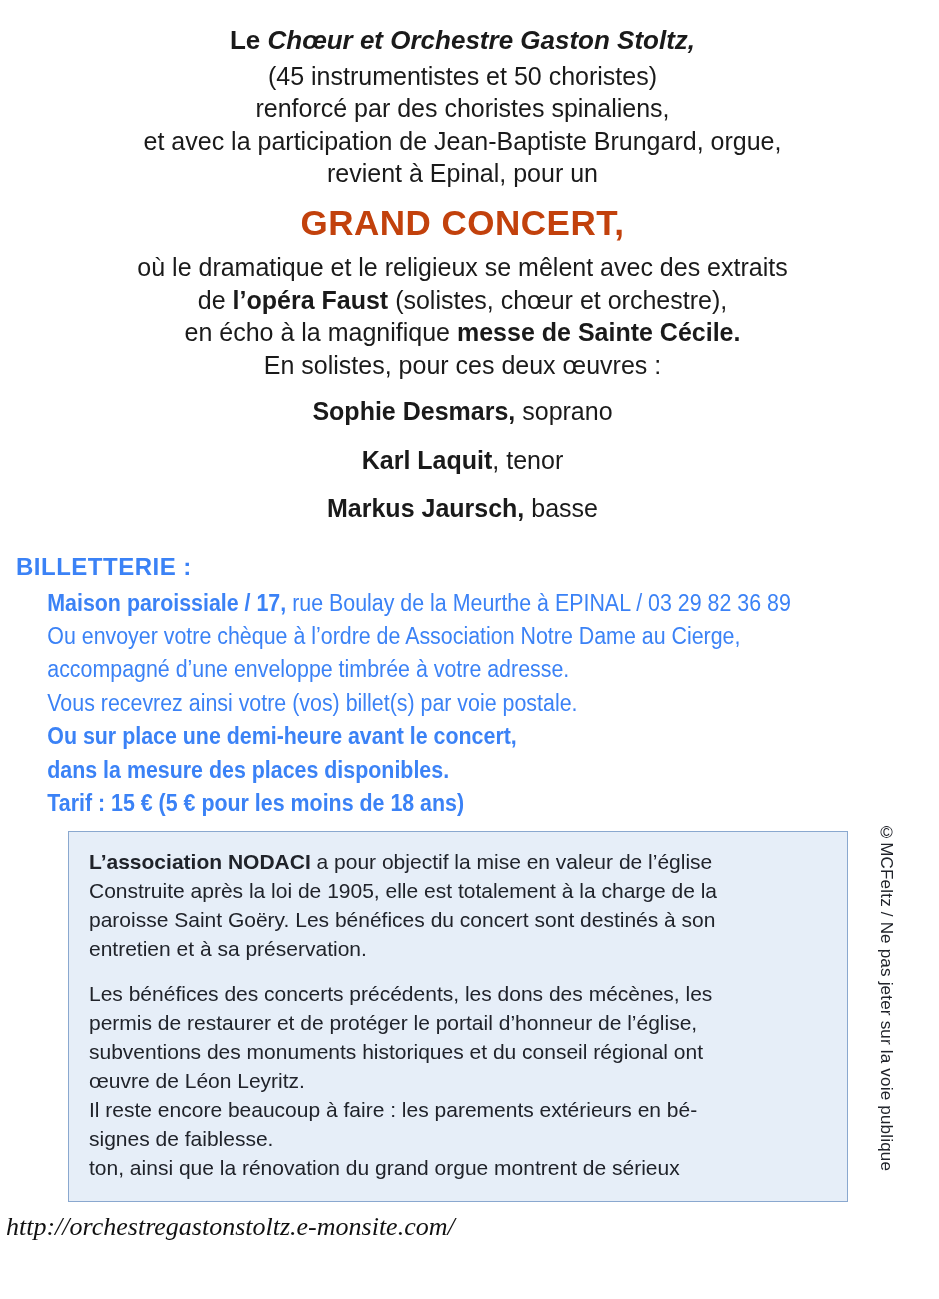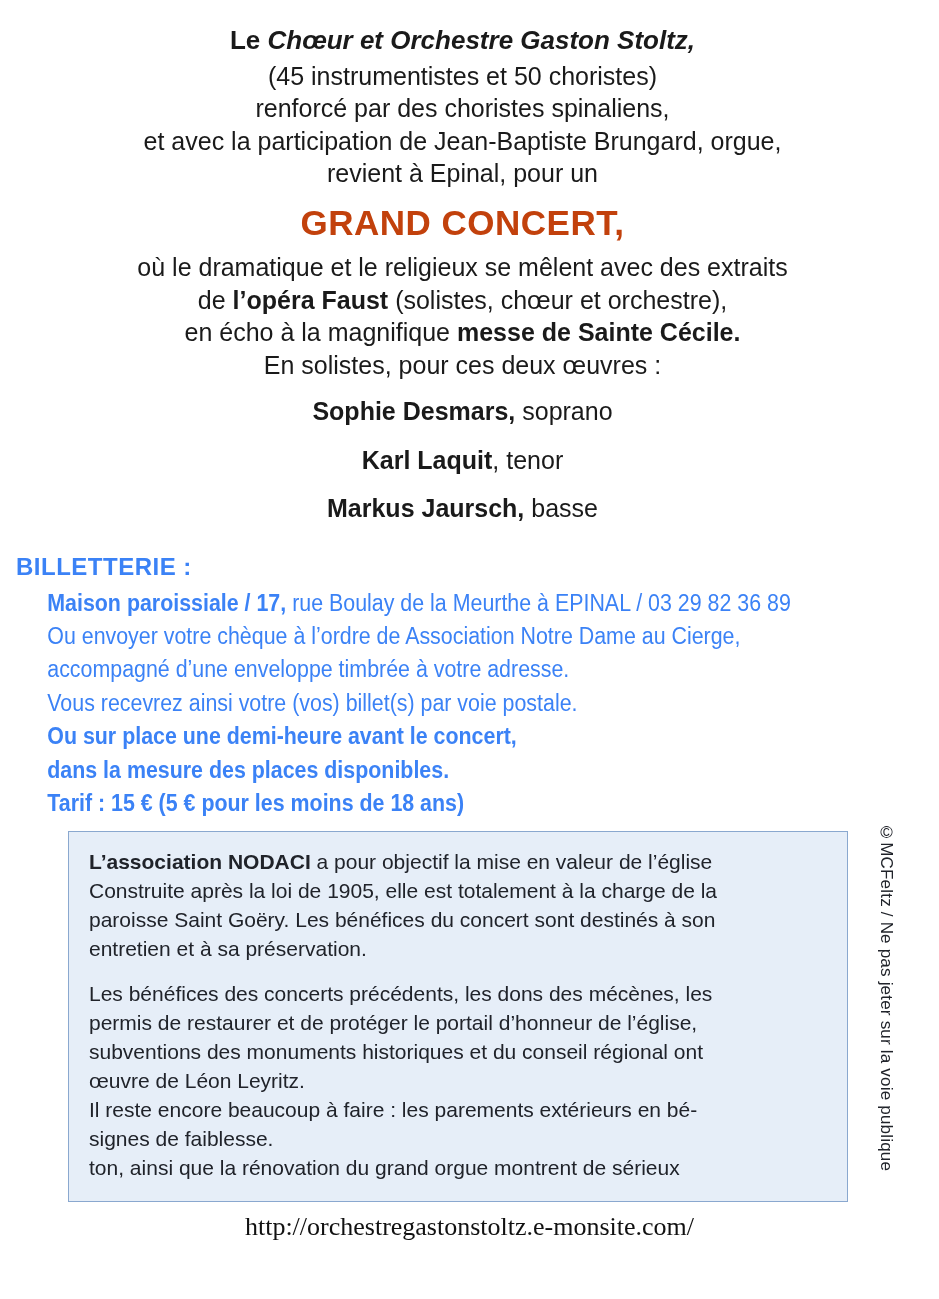--- a/index.html
+++ b/index.html
@@ -120,25 +120,25 @@
     color: #20232a;
     writing-mode: vertical-rl;
     text-orientation: mixed;
     white-space: nowrap;
     letter-spacing: 0.2px;
   }
 
   
   .site-url {
     position: absolute;
-    left: 0;
+    left: 6px;
     right: 0;
     top: 1212px;
-    text-align: center;
     font-family: "Liberation Serif", serif;
+    font-style: italic;
     font-size: 26px;
     color: #111111;
   }
 </style>
 </head>
 <body>
 
 <div class="page">
 
   <div class="top-block">

